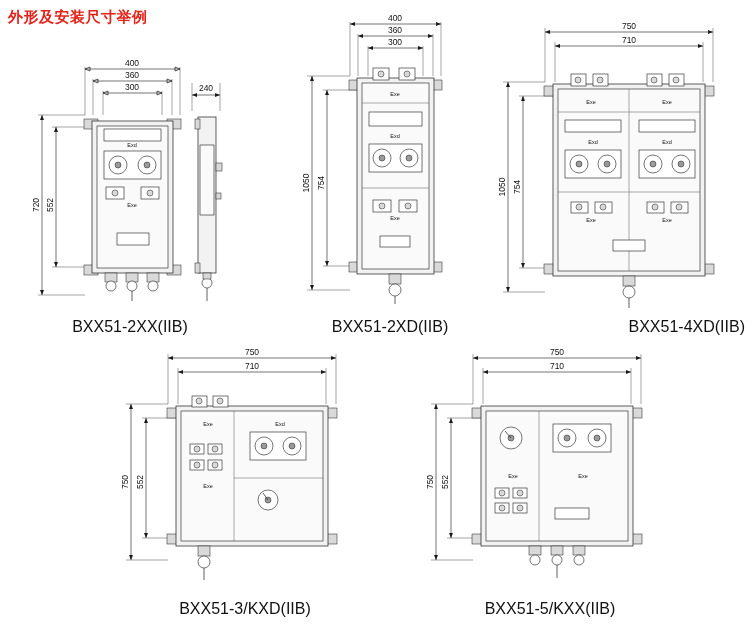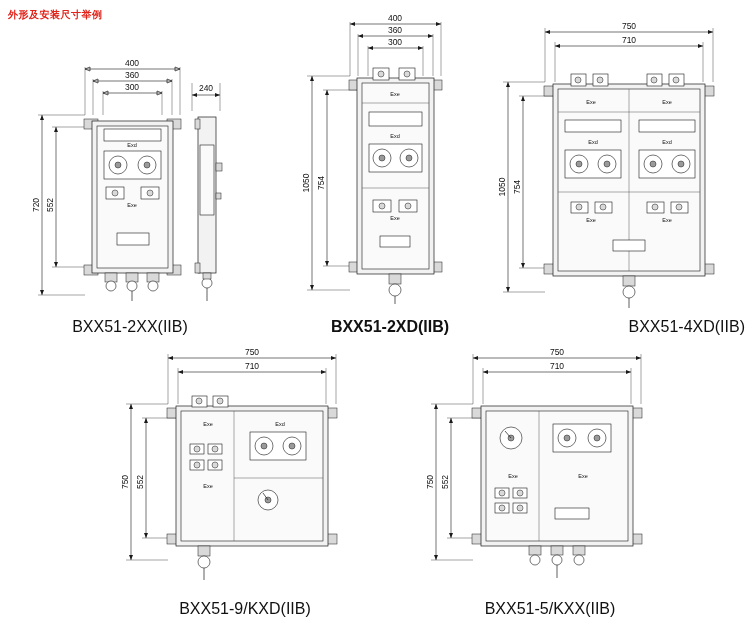--- a/index.html
+++ b/index.html
@@ -7,21 +7,21 @@
     width:750px;height:627px;
     background:#ffffff;
     font-family:"Liberation Sans", sans-serif;
     color:#1a1a1a;
     position:relative;
     overflow:hidden;
   }
   .title{
     position:absolute;
     left:8px; top:8px;
-    font-size:10px;
+    font-size:15px;
     font-weight:bold;
     color:#e2231a;
     letter-spacing:0.5px;
   }
   .fig{position:absolute;}
   .caption{
     position:absolute;
     text-align:center;
     font-size:16px;
     color:#111;
@@ -191,21 +191,21 @@
   <circle class="grey" cx="87" cy="198" r="3"></circle>
   <circle class="grey" cx="113" cy="198" r="3"></circle>
   <text class="lbl" x="100" y="212" text-anchor="middle">Exe</text>
   <rect class="white" x="85" y="228" width="30" height="11"></rect>
 
   <rect class="grey" x="94" y="266" width="12" height="10"></rect>
   <circle class="white" cx="100" cy="282" r="6"></circle>
   <line class="ln" x1="100" y1="288" x2="100" y2="296"></line>
 </svg>
 </div>
-<div class="caption" style="left:285px;top:318px;width:210px;font-weight:bold;">BXX51-2XD(IIB)</div>
+<div class="caption" style="left:285px;top:318px;width:210px;">BXX51-2XD(IIB)</div>
 
 <div class="fig" style="left:495px;top:20px;">
 <svg width="250" height="295" viewBox="0 0 250 295">
 
   <line class="ext" x1="50" y1="62" x2="50" y2="8"></line>
   <line class="ext" x1="218" y1="62" x2="218" y2="8"></line>
   <line class="ext" x1="60" y1="62" x2="60" y2="22"></line>
   <line class="ext" x1="208" y1="62" x2="208" y2="22"></line>
   <line class="dim" x1="50" y1="12" x2="218" y2="12"></line>
   <line class="dim" x1="60" y1="26" x2="208" y2="26"></line>
@@ -341,21 +341,21 @@
 
   <circle class="white" cx="148" cy="152" r="10"></circle>
   <circle class="darkgrey" cx="148" cy="152" r="3"></circle>
   <line class="ln" x1="148" y1="152" x2="143" y2="145"></line>
 
   <rect class="grey" x="78" y="198" width="12" height="10"></rect>
   <circle class="white" cx="84" cy="214" r="6"></circle>
   <line class="ln" x1="84" y1="220" x2="84" y2="232"></line>
 </svg>
 </div>
-<div class="caption" style="left:120px;top:600px;width:250px;">BXX51-9/KXD(IIB)</div>
+<div class="caption" style="left:120px;top:600px;width:250px;">BXX51-3/KXD(IIB)</div>
 
 <div class="fig" style="left:425px;top:348px;">
 <svg width="250" height="250" viewBox="0 0 250 250">
 
   <line class="ext" x1="48" y1="56" x2="48" y2="6"></line>
   <line class="ext" x1="216" y1="56" x2="216" y2="6"></line>
   <line class="ext" x1="58" y1="56" x2="58" y2="20"></line>
   <line class="ext" x1="206" y1="56" x2="206" y2="20"></line>
   <line class="dim" x1="48" y1="10" x2="216" y2="10"></line>
   <line class="dim" x1="58" y1="24" x2="206" y2="24"></line>

